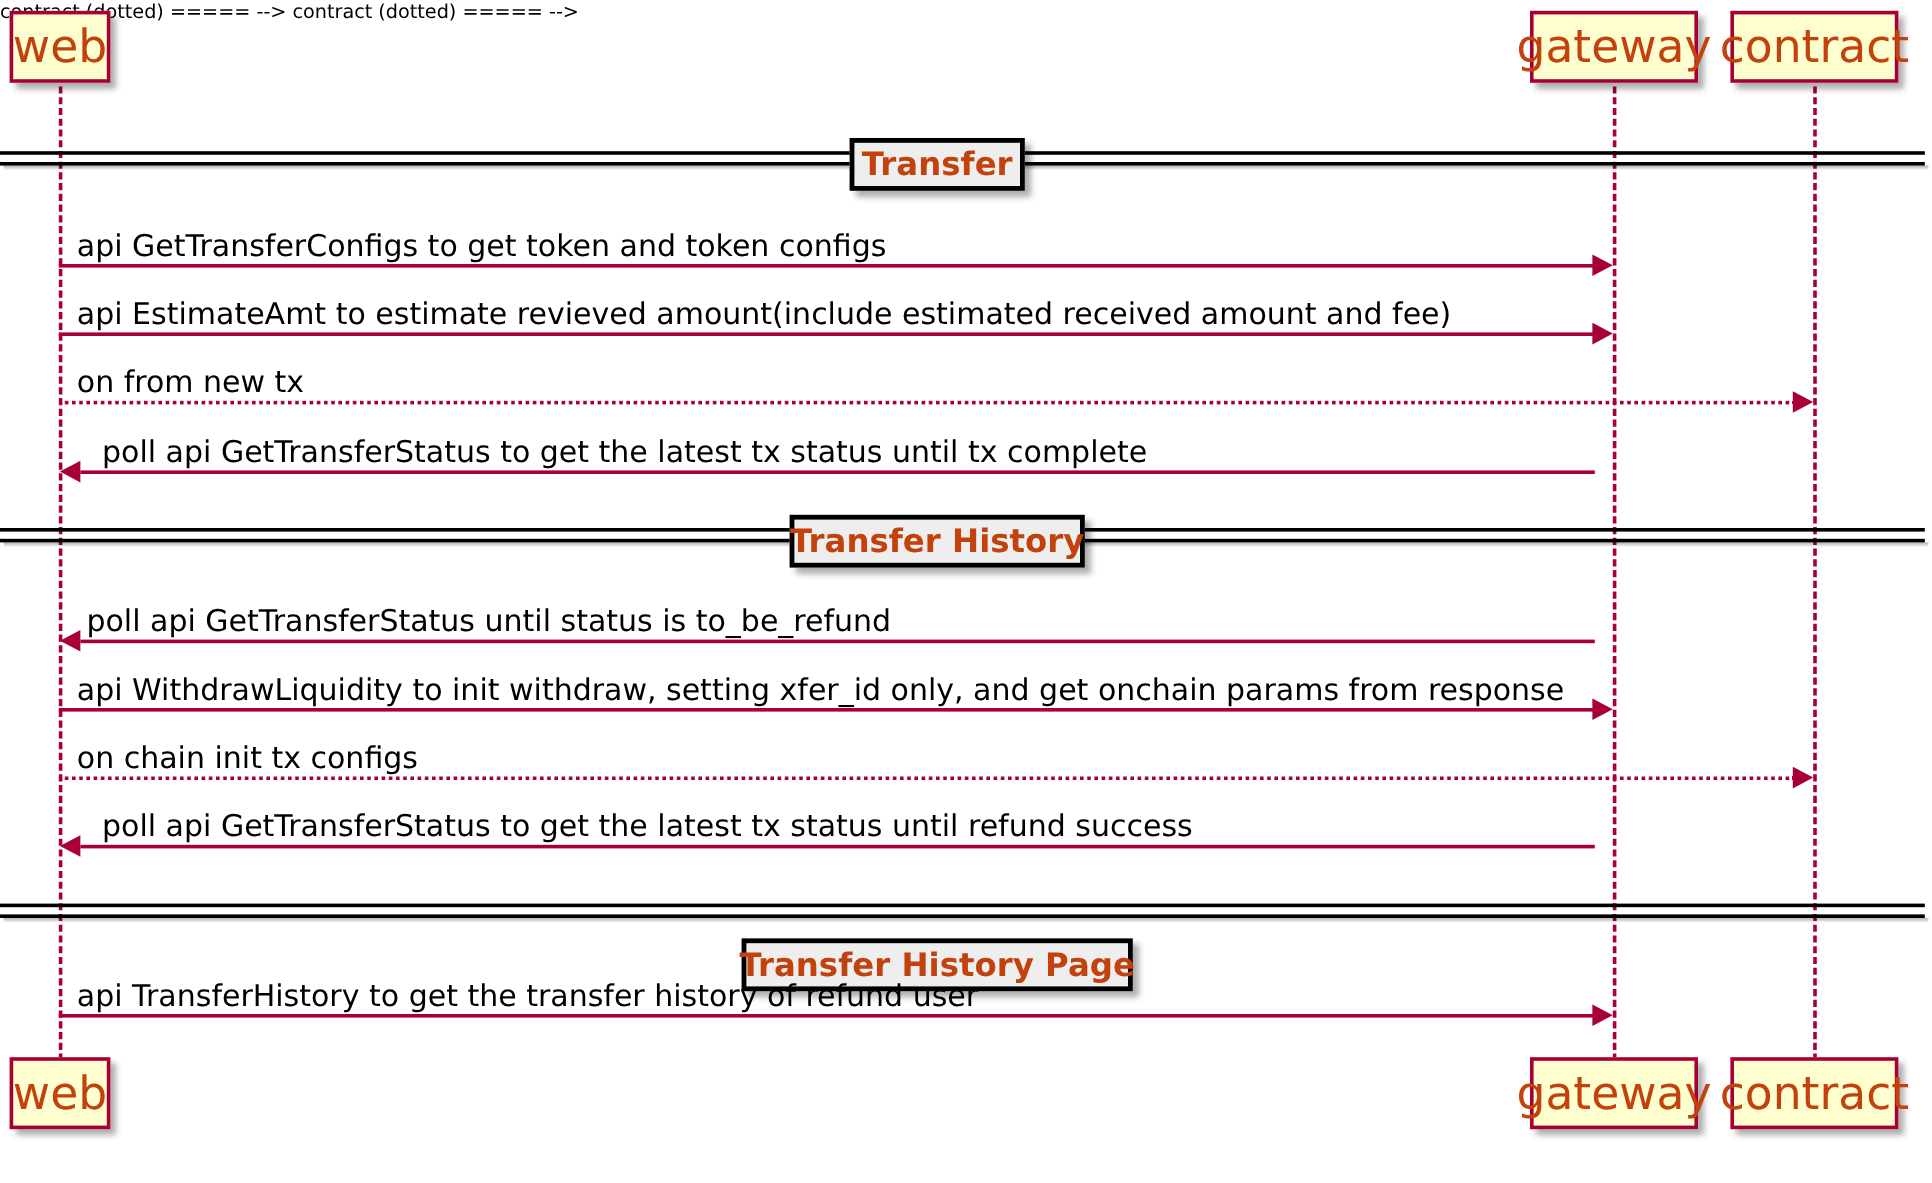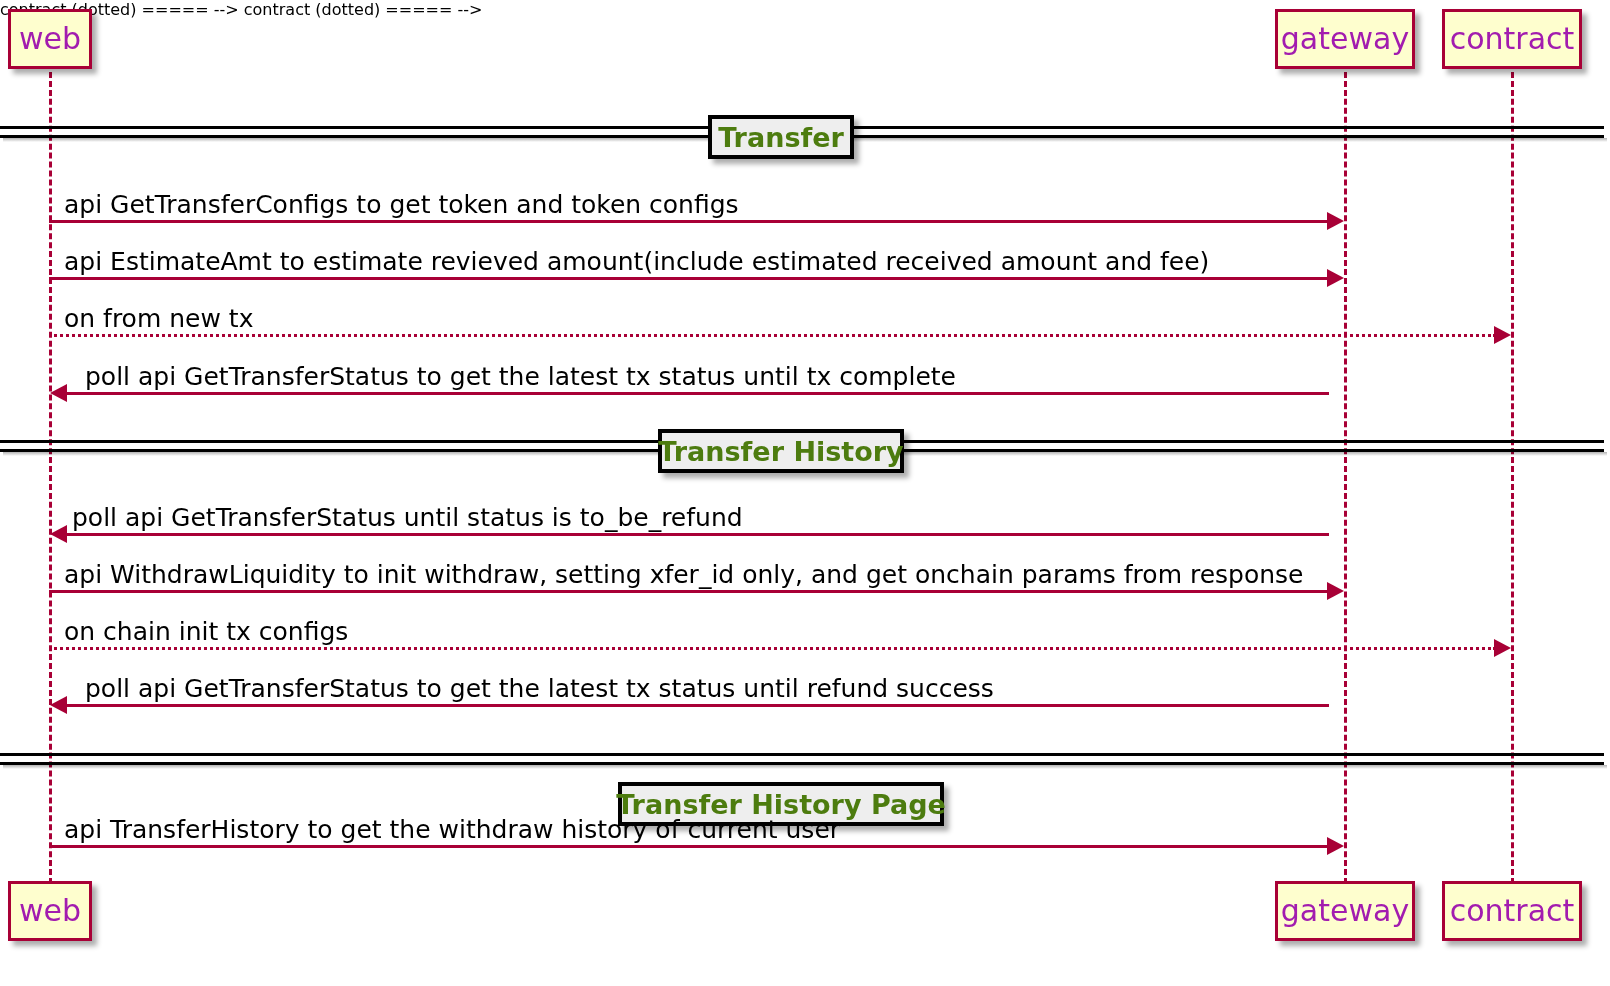--- a/index.html
+++ b/index.html
@@ -18,22 +18,22 @@
     background: #FFFFFF;
     overflow: hidden;
   }
 
   
   .participant {
     position: absolute;
     box-sizing: border-box;
     background: #FEFECE;
     border: 3px solid #A80036;
-    color: #a21caf;
-    font-size: 30px;
+    color: #c2410c;
+    font-size: 38px;
     line-height: 1;
     display: flex;
     align-items: center;
     justify-content: center;
     box-shadow: 5px 5px 5px rgba(0,0,0,0.32);
     white-space: nowrap;
   }
 
   
   .lifeline {
@@ -64,21 +64,21 @@
     top: 12px;
     width: 100%;
     height: 4px;
     background: linear-gradient(to bottom, rgba(0,0,0,0.30), rgba(0,0,0,0));
   }
   .divider-label {
     position: absolute;
     box-sizing: border-box;
     background: #EEEEEE;
     border: 4px solid #000000;
-    color: #4d7c0f;
+    color: #c2410c;
     font-size: 27px;
     font-weight: bold;
     line-height: 1;
     display: flex;
     align-items: center;
     justify-content: center;
     padding: 0 14px;
     box-shadow: 5px 5px 5px rgba(0,0,0,0.32);
     white-space: nowrap;
   }
@@ -202,21 +202,21 @@
   <div class="divider-lines" style="top:753px;">
     <div class="ln top"></div>
     <div class="ln bot"></div>
     <div class="shadow"></div>
   </div>
   <div class="divider-label" style="left:618px; top:742px; width:326px; height:44px;margin-top:40px;">
     <span>Transfer History Page</span>
   </div>
 
   
-  <div class="msg-label" style="left:64px; top:817px;">api TransferHistory to get the withdraw history of current user</div>
+  <div class="msg-label" style="left:64px; top:817px;">api TransferHistory to get the transfer history of refund user</div>
   <div class="msg-line solid" style="left:49px; top:845px; width:1280px;"></div>
   <div class="arrow-head right" style="left:1327px; top:837px;"></div>
 
   
   <div class="participant" style="left:8px; top:881px; width:84px; height:60px;">
     <span>web</span>
   </div>
   <div class="participant" style="left:1275px; top:881px; width:140px; height:60px;">
     <span>gateway</span>
   </div>

